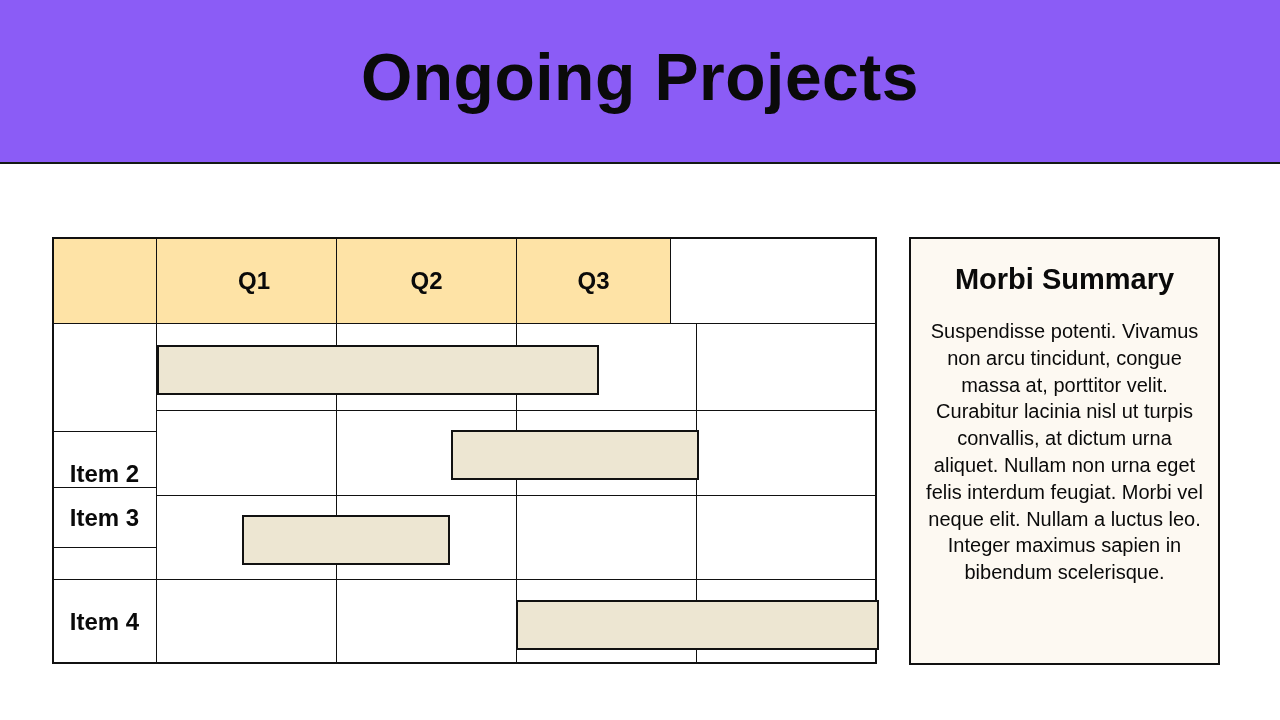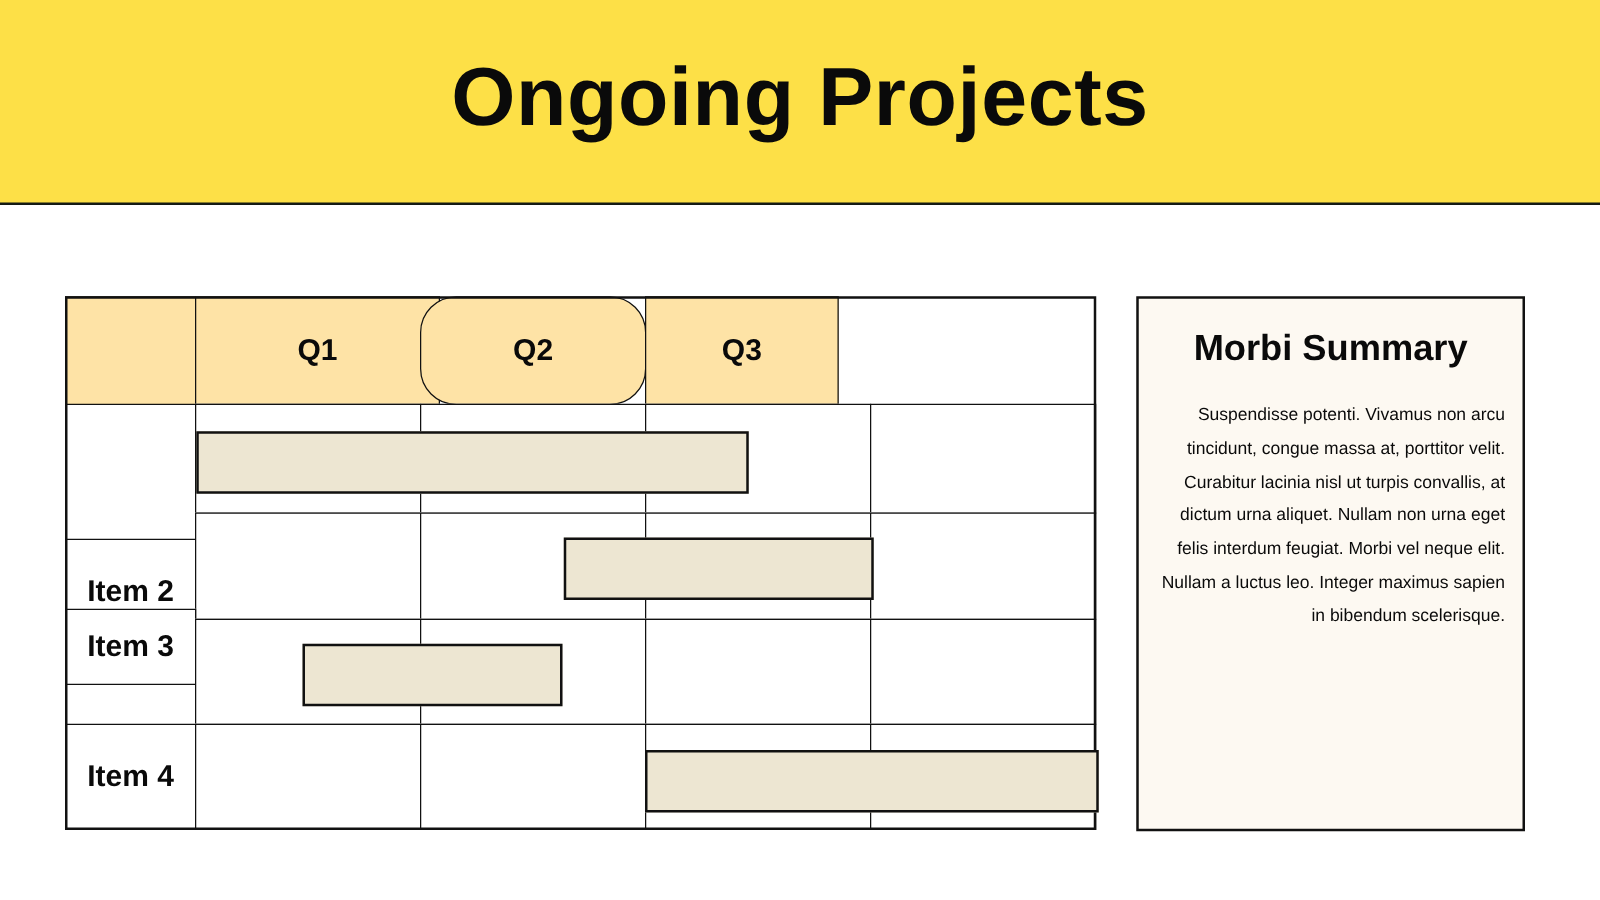--- a/index.html
+++ b/index.html
@@ -4,21 +4,21 @@
 <style>
   html, body { margin:0; padding:0; }
   body {
     width:1280px; height:720px; position:relative; overflow:hidden;
     background:#ffffff;
     font-family:"Liberation Sans", "DejaVu Sans", sans-serif;
     color:#0a0a0a;
   }
   .header {
     position:absolute; left:0; top:0; width:1280px; height:162px;
-    background:#fde047;
+    background:#8b5cf6;
     border-bottom:2px solid #141a14;
     display:flex; align-items:center; justify-content:center;
   }
   .header h1 {
     margin:0; font-size:66px; font-weight:700; letter-spacing:0.5px;
     position:relative; top:-4px;
   }
   .gantt {
     position:absolute; left:52px; top:237px; width:825px; height:427px;
   }
@@ -41,35 +41,35 @@
   .summary {
     position:absolute; left:909px; top:237px; width:311px; height:428px;
     box-sizing:border-box; border:2px solid #111;
     background:#fdf9f2;
     text-align:center;
   }
   .summary h2 {
     margin:24px 0 0 0; font-size:29px; font-weight:700;
   }
   .summary p {
-    margin:22px 14px 0 14px; font-size:14px; line-height:26.8px;text-align:right;
+    margin:22px 14px 0 14px; font-size:20px; line-height:26.8px;
   }
 </style>
 </head>
 <body>
 
 <div class="header">
   <h1>Ongoing Projects</h1>
 </div>
 
 <div class="gantt">
 
   <div class="cell head-cell" style="left:0;top:0;width:105px;height:87px;"></div>
   <div class="cell head-cell" style="left:104px;top:0;width:196px;height:87px;">Q1</div>
-  <div class="cell head-cell" style="left:284px;top:0;width:181px;height:87px;border-radius:29px;">Q2</div>
+  <div class="cell head-cell" style="left:284px;top:0;width:181px;height:87px;">Q2</div>
   <div class="cell head-cell" style="left:464px;top:0;width:155px;height:87px;">Q3</div>
 
   <div class="cell body-cell" style="left:104px;top:86px;width:181px;height:88px;"></div>
   <div class="cell body-cell" style="left:284px;top:86px;width:181px;height:88px;"></div>
   <div class="cell body-cell" style="left:464px;top:86px;width:181px;height:88px;"></div>
   <div class="cell body-cell" style="left:644px;top:86px;width:181px;height:88px;"></div>
 
   <div class="cell row-label" style="left:0;top:173px;width:105px;height:86px;margin-top:21px;">Item 2</div>
   <div class="cell body-cell" style="left:104px;top:173px;width:181px;height:86px;"></div>
   <div class="cell body-cell" style="left:284px;top:173px;width:181px;height:86px;"></div>

